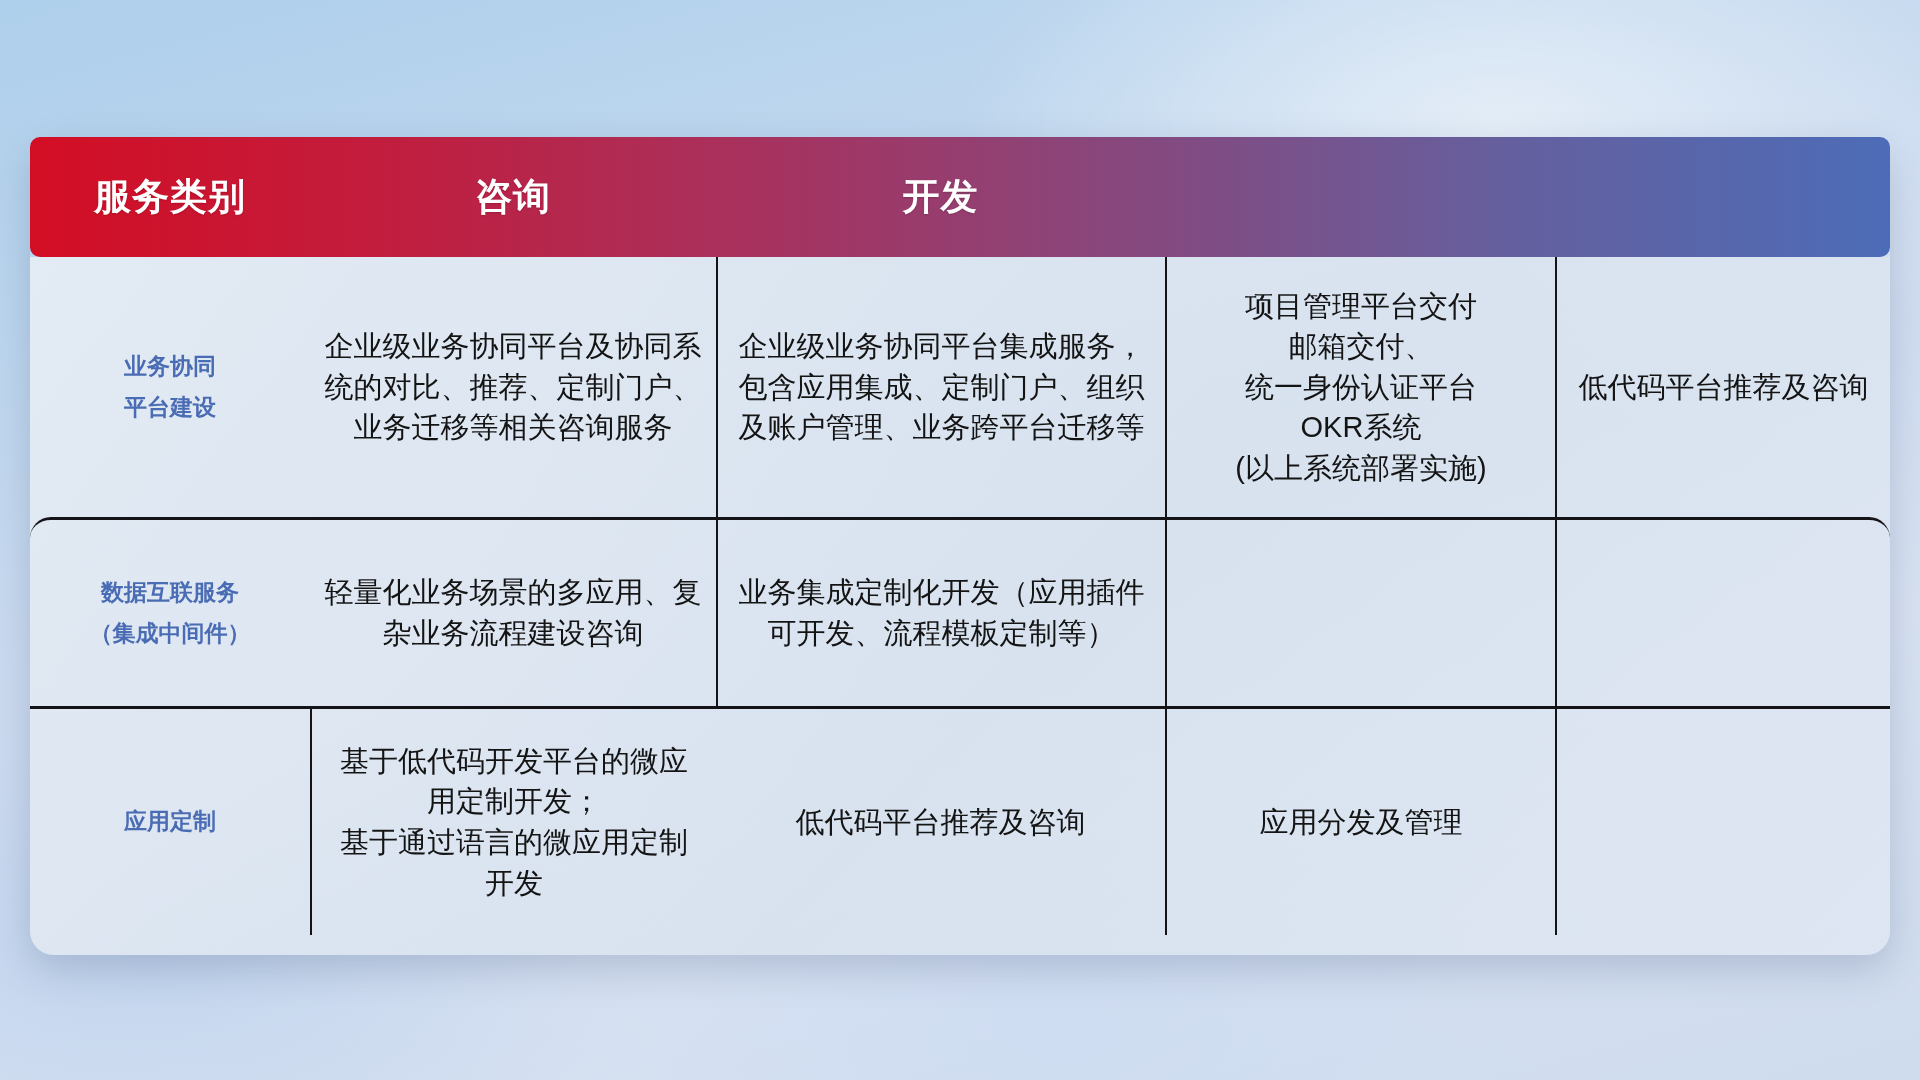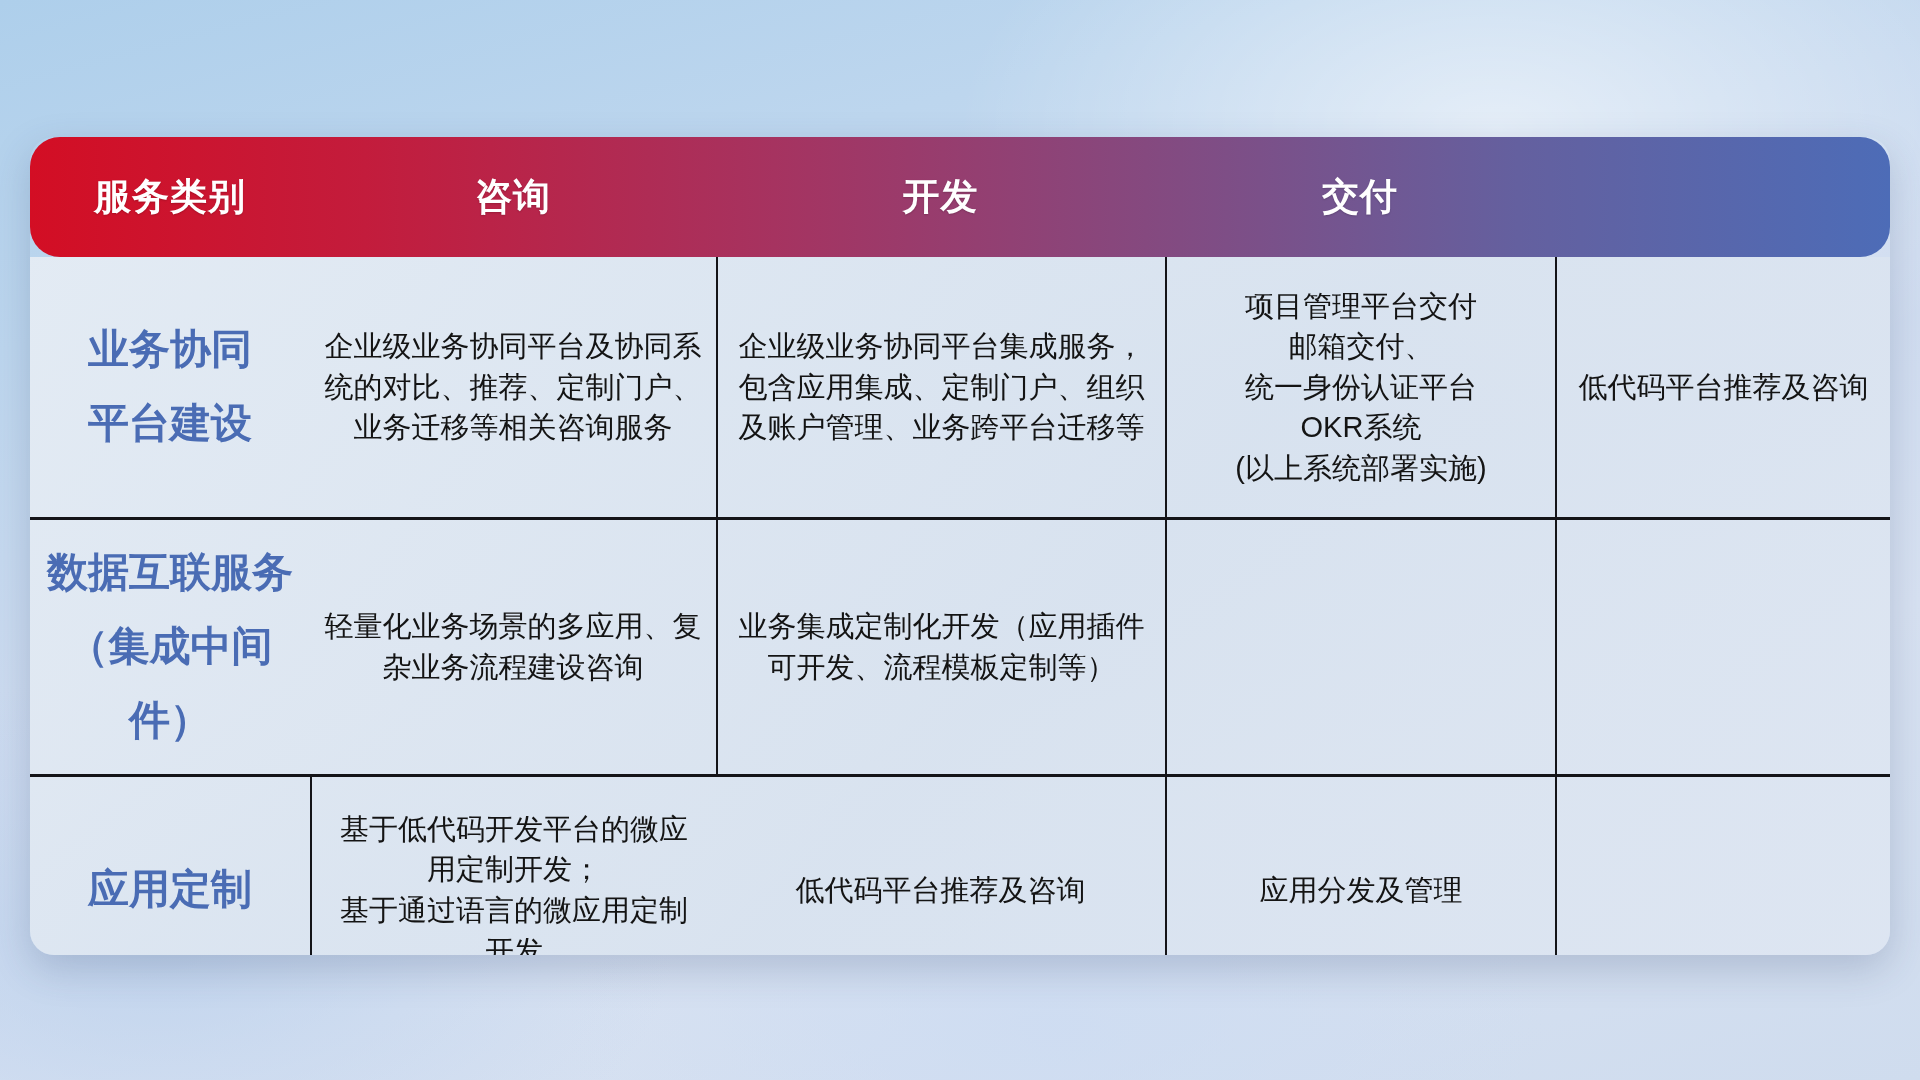--- a/index.html
+++ b/index.html
@@ -23,21 +23,21 @@
     height: 818px;
     border-radius: 24px;
     box-shadow: 0 14px 38px rgba(50, 70, 110, 0.22);
   }
 
   .table-header {
     display: grid;
     grid-template-columns: 280px 406px 449px 390px 335px;
     height: 120px;
     align-items: center;
-    border-radius: 30px;
+    border-radius: 10px;
     background: linear-gradient(90deg, #d30e24 0%, #c31c3c 18%, #a63360 40%, #85497f 60%, #64609f 80%, #4d6cb7 100%);
     position: relative;
     z-index: 2;
   }
   .header-cell {
     color: #ffffff;
     font-size: 37px;
     font-weight: bold;
     text-align: center;
     letter-spacing: 1px;
@@ -53,55 +53,54 @@
     border-radius: 0 0 24px 24px;
     overflow: hidden;
     background: linear-gradient(135deg, rgba(229,236,244,0.95) 0%, rgba(217,227,239,0.88) 55%, rgba(222,230,242,0.92) 100%);
   }
 
   .table-row {
     display: grid;
     grid-template-columns: 280px 406px 449px 390px 335px;
   }
   .row-1 { height: 260px; }
-  .row-2 { height: 257px; border-top: 3px solid #141418; }
+  .row-2 { height: 189px; border-top: 3px solid #141418; border-radius: 21px; }
   .row-3 { height: 229px; border-top: 3px solid #141418; }
 
   .body-cell {
     display: flex;
     align-items: center;
     justify-content: center;
     text-align: center;
     padding: 8px 14px;
     font-size: 29px;
     line-height: 1.4;
     color: #141414;
     white-space: pre-line;
   }
   .col-dev, .col-delivery, .col-ops { border-left: 2px solid #141418; }
 
   .category-cell {
     color: #4a6cb4;
     font-weight: bold;
-    font-size: 41px;
+    font-size: 23px;
     line-height: 1.8;
     padding: 8px 6px;
   }
 </style>
 </head>
 <body>
 
 <div class="slide">
   <div class="service-table">
 
     <div class="table-header">
       <div class="header-cell">服务类别</div>
       <div class="header-cell">咨询</div>
       <div class="header-cell">开发</div>
-      <div class="header-cell">交付</div>
     </div>
 
     <div class="table-body">
 
       <div class="table-row row-1">
         <div class="body-cell category-cell">业务协同
 平台建设</div>
         <div class="body-cell col-consulting">企业级业务协同平台及协同系统的对比、推荐、定制门户、业务迁移等相关咨询服务</div>
         <div class="body-cell col-dev">企业级业务协同平台集成服务，包含应用集成、定制门户、组织及账户管理、业务跨平台迁移等</div>
         <div class="body-cell col-delivery">项目管理平台交付

